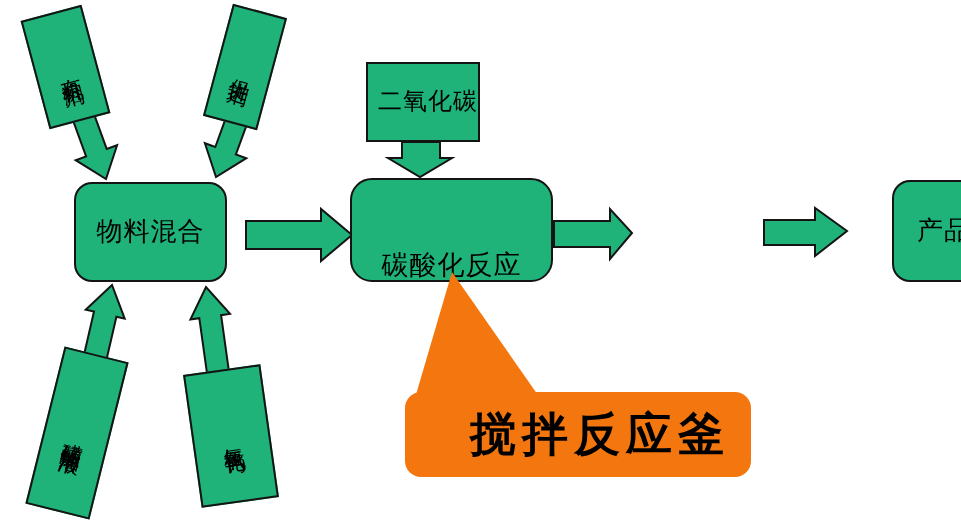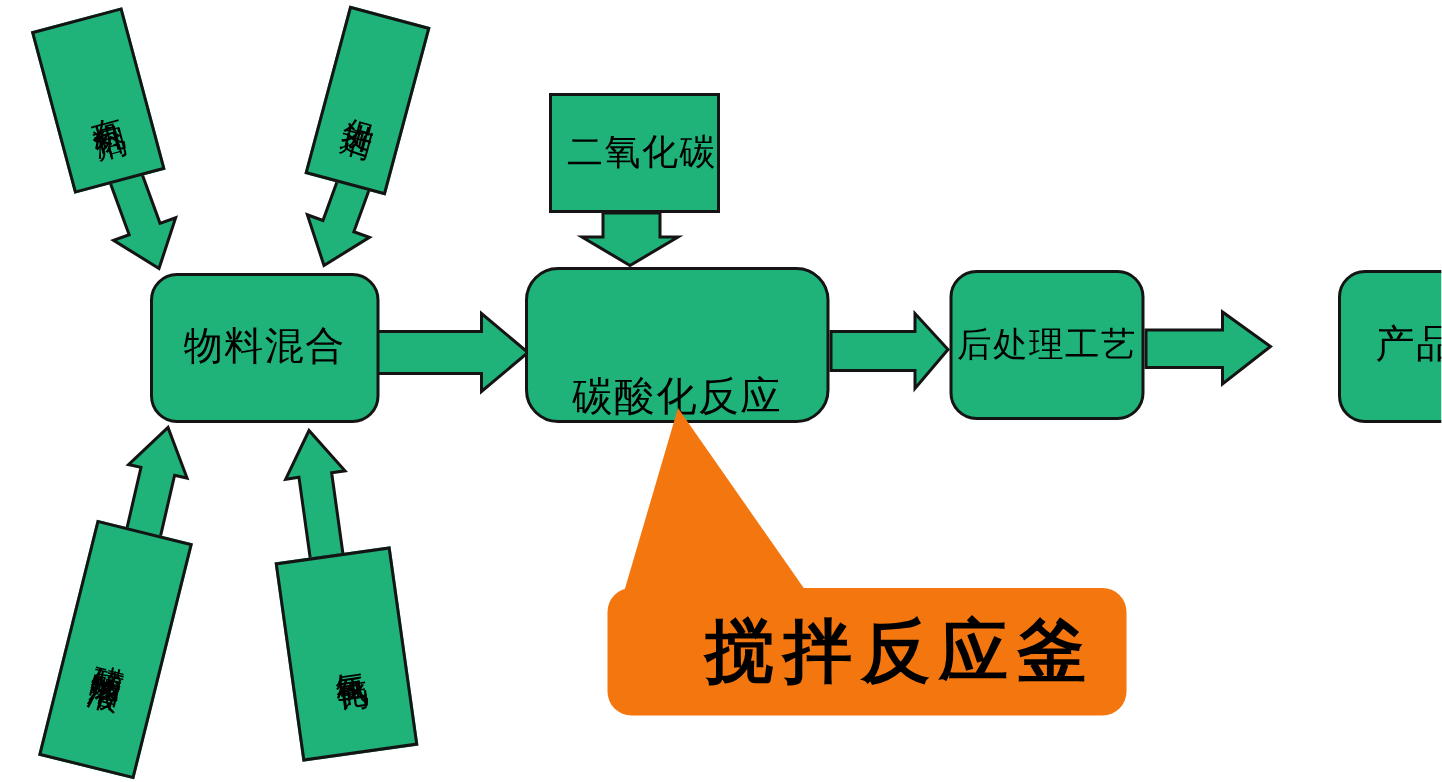--- a/index.html
+++ b/index.html
@@ -66,28 +66,25 @@
     <span>有机溶剂</span>
   </div>
   <div class="node vtext" style="left:217px;top:9px;width:56px;height:116px;font-size:21px;transform:rotate(15deg);">
     <span>促进剂</span>
   </div>
 
   <div class="node hlabel" style="left:366px;top:62px;width:114px;height:80px;font-size:24px;justify-content:flex-end;">
     <span>二氧化碳</span>
   </div>
 
-  <div class="node rounded hlabel" style="left:100px;top:182px;width:153px;height:100px;font-size:26px;">
+  <div class="node rounded hlabel" style="left:74px;top:182px;width:153px;height:100px;font-size:26px;">
     <span>物料混合</span>
   </div>
   <div class="node rounded hlabel" style="left:350px;top:178px;width:203px;height:104px;font-size:27px;border-radius:22px;align-items:flex-end;">
     <span>碳酸化反应</span>
-  </div>
-  <div class="node rounded hlabel" style="left:633px;top:180px;width:130px;height:100px;font-size:23px;">
-    <span>后处理工艺</span>
   </div>
   <div class="node rounded hlabel" style="left:892px;top:180px;width:104px;height:102px;font-size:26px;">
     <span>产品</span>
   </div>
 
   <div class="node vtext" style="left:44px;top:352px;width:66px;height:162px;font-size:21px;transform:rotate(14deg);">
     <span>磺酸钙油溶液</span>
   </div>
   <div class="node vtext" style="left:192px;top:369px;width:78px;height:134px;font-size:21px;transform:rotate(-8deg);">
     <span>氢氧化钙</span>

